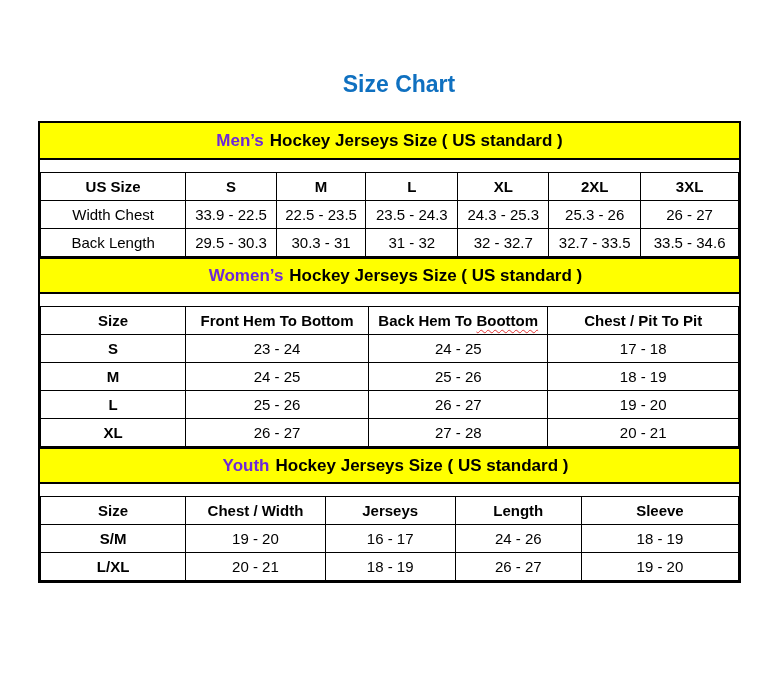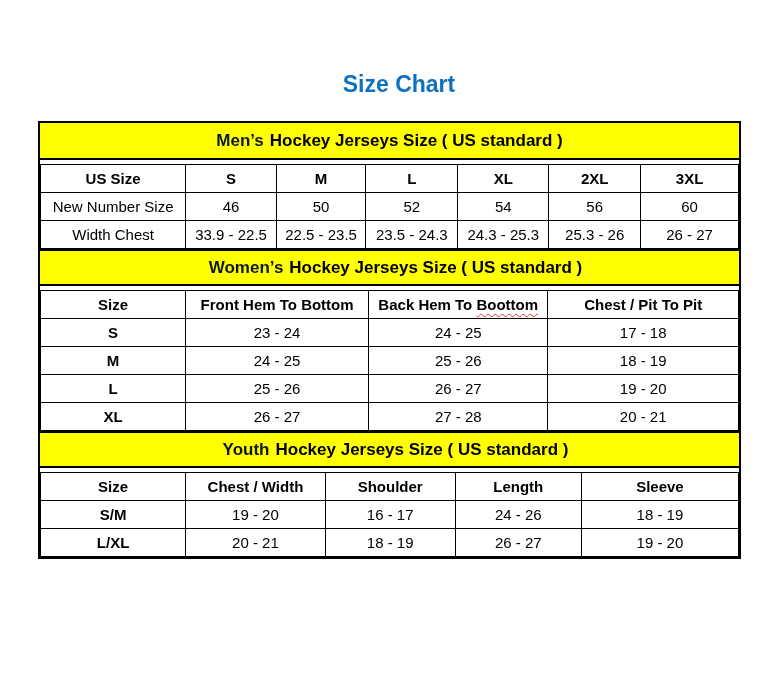--- a/index.html
+++ b/index.html
@@ -40,27 +40,27 @@
     display: flex;
     align-items: center;
     justify-content: center;
     height: 37px;
     background: #ffff00;
     font-size: 17px;
     font-weight: 700;
     border-bottom: 2px solid #000000;
     box-sizing: border-box;
   }
-  .band + table { margin-top: 4px; }
+  .band + table { margin-top: 12px; }
   .band.band-mid {
     border-top: 2px solid #000000;
     padding-left: 12px;
   }
   .band .band-highlight {
-    color: #0f172a;
+    color: #6d28d9;
     margin-right: 6px;
   }
   table.size-table {
     width: 100%;
     border-collapse: collapse;
     table-layout: fixed;
   }
   table.size-table th,
   table.size-table td {
     border: 1px solid #000000;
@@ -116,36 +116,36 @@
           <th><span>S</span></th>
           <th><span>M</span></th>
           <th><span>L</span></th>
           <th><span>XL</span></th>
           <th><span>2XL</span></th>
           <th><span>3XL</span></th>
         </tr>
       </thead>
       <tbody>
         <tr>
-          <td class="row-label">New Number Size</td>
-          <td>46</td>
-          <td>50</td>
-          <td>52</td>
-          <td>54</td>
-          <td>56</td>
-          <td>60</td>
-        </tr>
-        <tr>
           <td class="row-label">Width Chest</td>
           <td>33.9 - 22.5</td>
           <td>22.5 - 23.5</td>
           <td>23.5 - 24.3</td>
           <td>24.3 - 25.3</td>
           <td>25.3 - 26</td>
           <td>26 - 27</td>
+        </tr>
+        <tr>
+          <td class="row-label">Back Length</td>
+          <td>29.5 - 30.3</td>
+          <td>30.3 - 31</td>
+          <td>31 - 32</td>
+          <td>32 - 32.7</td>
+          <td>32.7 - 33.5</td>
+          <td>33.5 - 34.6</td>
         </tr>
       </tbody>
     </table>
     <div class="band band-mid">
       <span class="band-highlight">Women’s</span>
       <span class="band-rest">Hockey Jerseys Size ( US standard )</span>
     </div>
     <table class="size-table bold-labels">
       <colgroup>
         <col style="width: 20.8%;">
@@ -197,21 +197,21 @@
         <col style="width: 20.8%;">
         <col style="width: 20%;">
         <col style="width: 18.6%;">
         <col style="width: 18.1%;">
         <col style="width: 22.5%;">
       </colgroup>
       <thead>
         <tr>
           <th><span>Size</span></th>
           <th><span>Chest / Width</span></th>
-          <th><span>Shoulder</span></th>
+          <th><span>Jerseys</span></th>
           <th><span>Length</span></th>
           <th><span>Sleeve</span></th>
         </tr>
       </thead>
       <tbody>
         <tr>
           <td class="row-label">S/M</td>
           <td>19 - 20</td>
           <td>16 - 17</td>
           <td>24 - 26</td>

